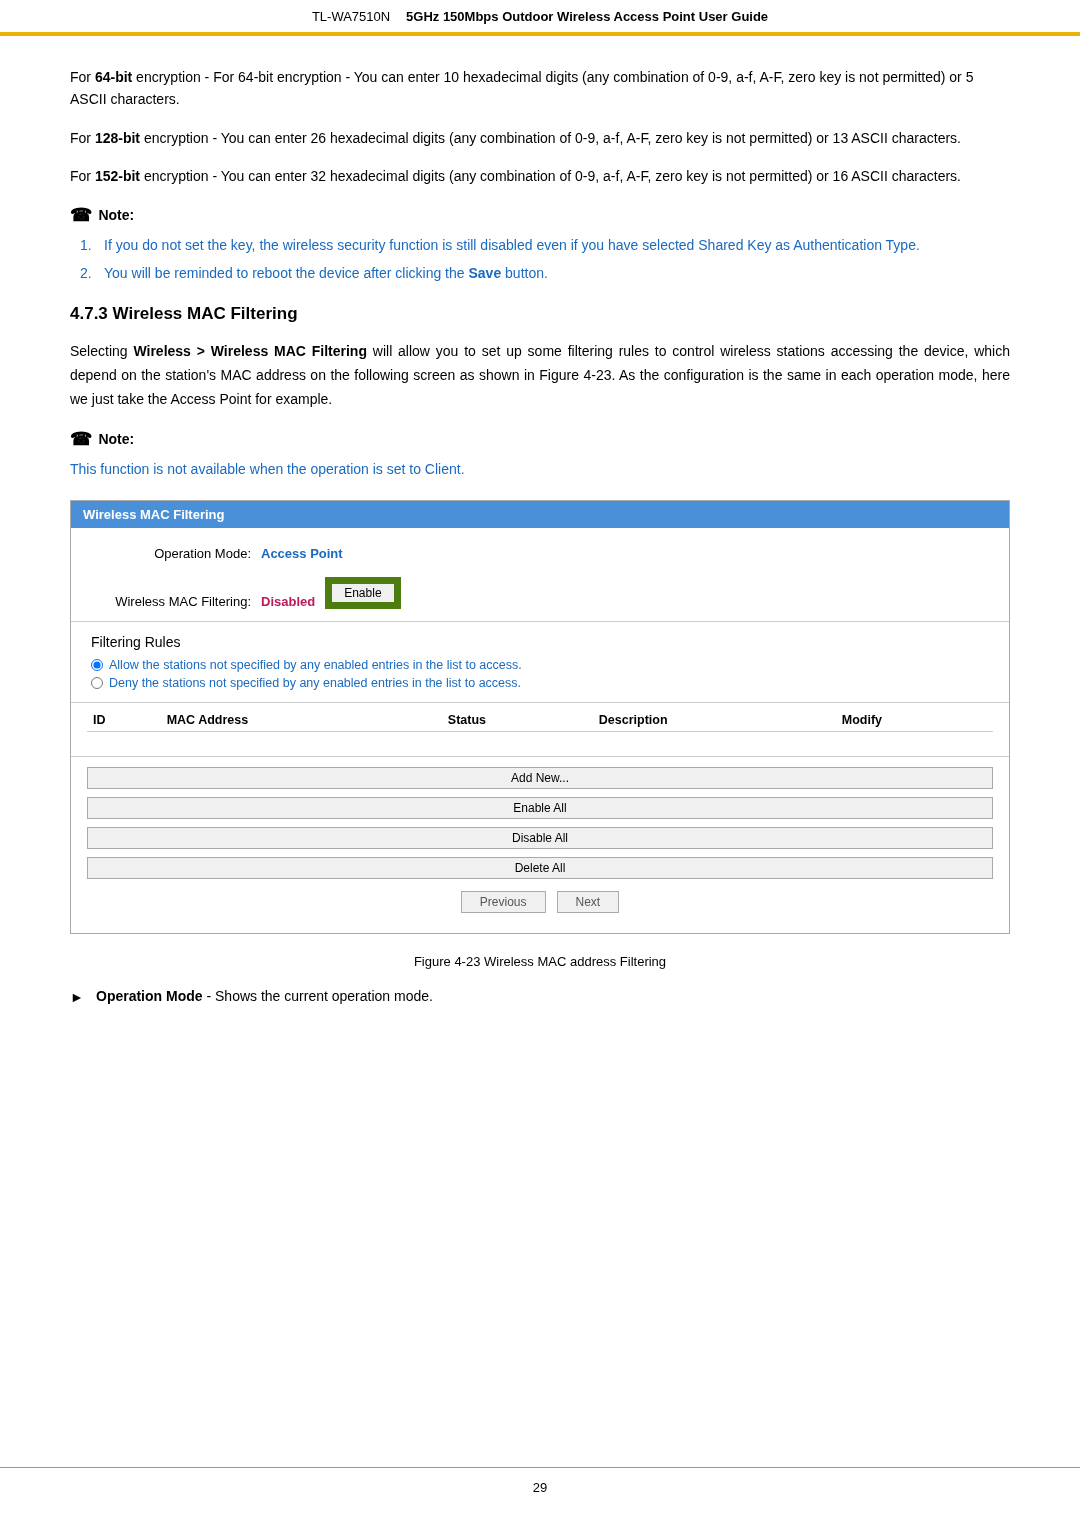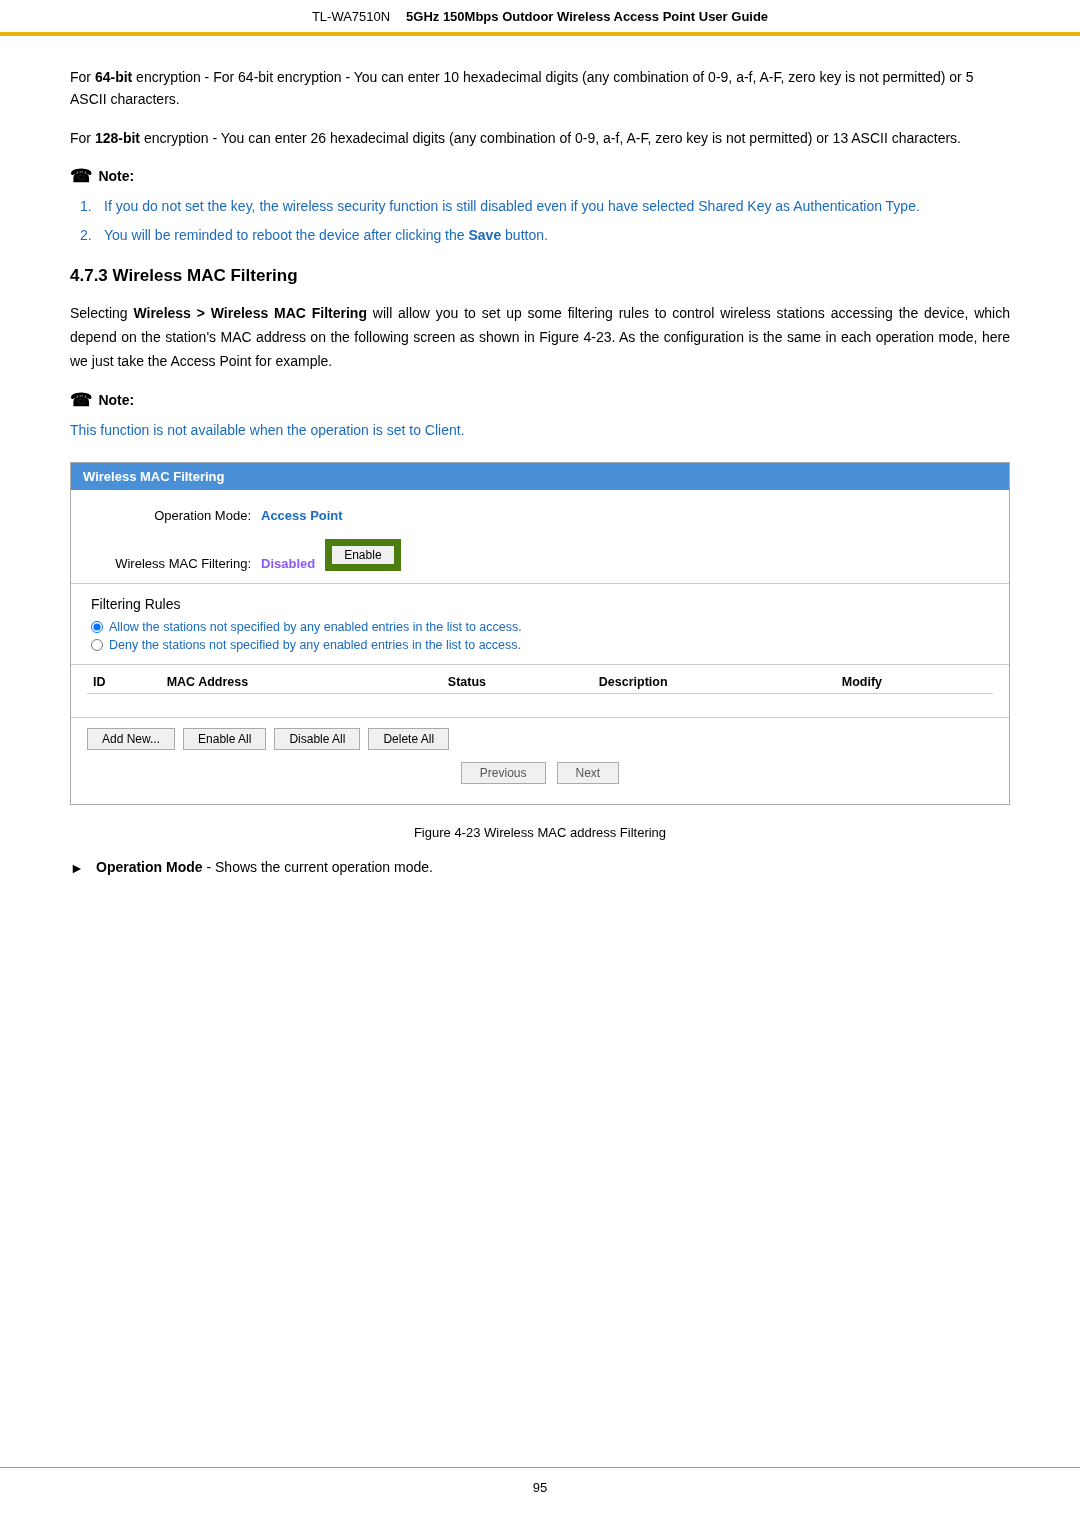--- a/index.html
+++ b/index.html
@@ -146,21 +146,21 @@
       text-align: right;
     }
 
     .widget-value {
       color: #1a6abf;
       font-weight: bold;
       font-size: 13px;
     }
 
     .widget-disabled {
-      color: #8b5cf6;
+      color: #be185d;
       font-weight: bold;
       font-size: 13px;
     }
 
     .btn-enable {
       padding: 2px 12px;
       font-size: 12px;
       border: 7px solid #4d7c0f;
       background: #f0f0f0;
       cursor: pointer;
@@ -225,20 +225,21 @@
 
     .mac-table td {
       padding: 4px 6px;
     }
 
     .action-row {
       display: flex;
       gap: 8px;
       padding: 10px 16px 6px 16px;
       border-top: 1px solid #ccc;
+      flex-direction: column;
     }
 
     .action-btn {
       padding: 3px 14px;
       font-size: 12px;
       border: 1px solid #aaa;
       background: #f0f0f0;
       cursor: pointer;
     }
 
@@ -315,20 +316,23 @@
     <div class="content">
 
       <p class="para">
         For <b>64-bit</b> encryption - <span>For 64-bit encryption - You can enter 10 hexadecimal digits (any combination of 0-9, a-f, A-F, zero key is not permitted) or 5 ASCII characters.</span>
       </p>
 
       <p class="para">
         For <b>128-bit</b> encryption - <span>You can enter 26 hexadecimal digits (any combination of 0-9, a-f, A-F, zero key is not permitted) or 13 ASCII characters.</span>
       </p>
 
+      <p class="para">
+        For <b>152-bit</b> encryption - <span>You can enter 32 hexadecimal digits (any combination of 0-9, a-f, A-F, zero key is not permitted) or 16 ASCII characters.</span>
+      </p>
 
       <div class="note-section">
         <div class="note-label">
           <span class="note-icon">☎</span>
           <span>Note:</span>
         </div>
         <ol class="note-list">
           <li>
             <span class="num">1.</span>
             <span>If you do not set the key, the wireless security function is still disabled even if you have selected Shared Key as Authentication Type.</span>
@@ -425,17 +429,17 @@
       <div class="bullet-section">
         <div class="bullet-item">
           <span class="bullet-arrow">►</span>
           <span><b>Operation Mode</b><span> - Shows the current operation mode.</span></span>
         </div>
       </div>
 
     </div>
 
     <div class="footer">
-      <span>95</span>
+      <span>29</span>
     </div>
 
   </div>
 </div>
 
 </body></html>

